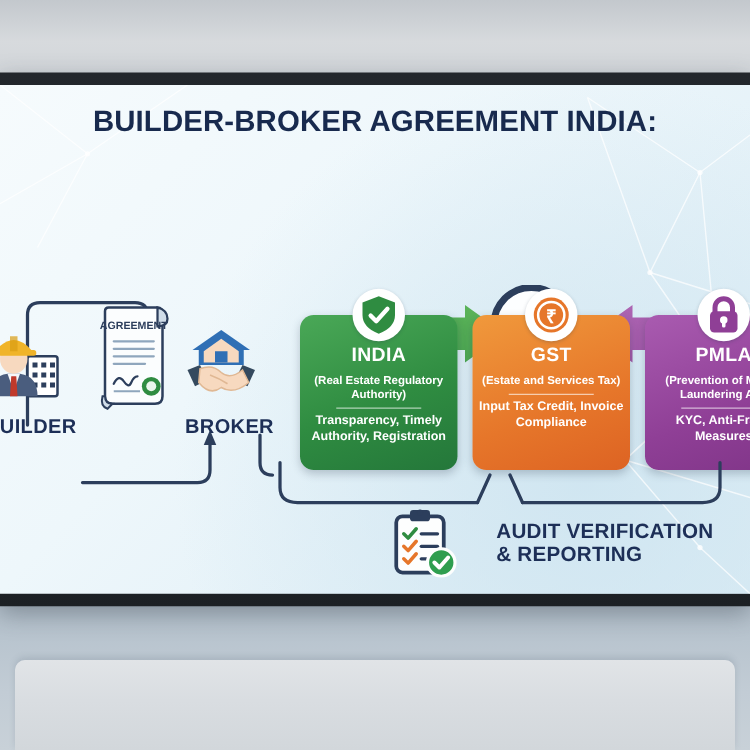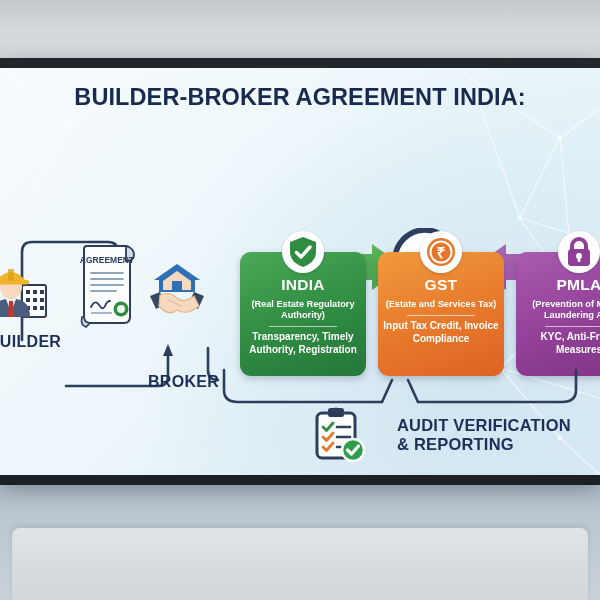--- a/index.html
+++ b/index.html
@@ -47,21 +47,21 @@
     color:#182a4e; line-height:1.16; letter-spacing:.1px;
   }
   #title-block .tl{ font-size:23.5px; font-weight:bold; white-space:nowrap; }
 
   
   .node-label{
     position:absolute; font-size:16px; font-weight:bold; color:#1d2f57;
     letter-spacing:.3px; white-space:nowrap;
   }
   #builder-label{ left:-12px; top:265px; }
-  #broker-label{ left:148px; top:265px;margin-top:40px; }
+  #broker-label{ left:148px; top:265px; }
 
   #builder-icon{ position:absolute; left:-14px; top:189px; width:66px; height:66px; }
   #agreement-icon{ position:absolute; left:78px; top:175px; width:62px; height:86px; }
   #broker-icon{ position:absolute; left:146px; top:194px; width:62px; height:56px; }
 
   #left-connectors{ position:absolute; left:-20px; top:160px; width:260px; height:160px; pointer-events:none; }
 
   
   .card{
     position:absolute; top:184px; width:126px; height:124px;

